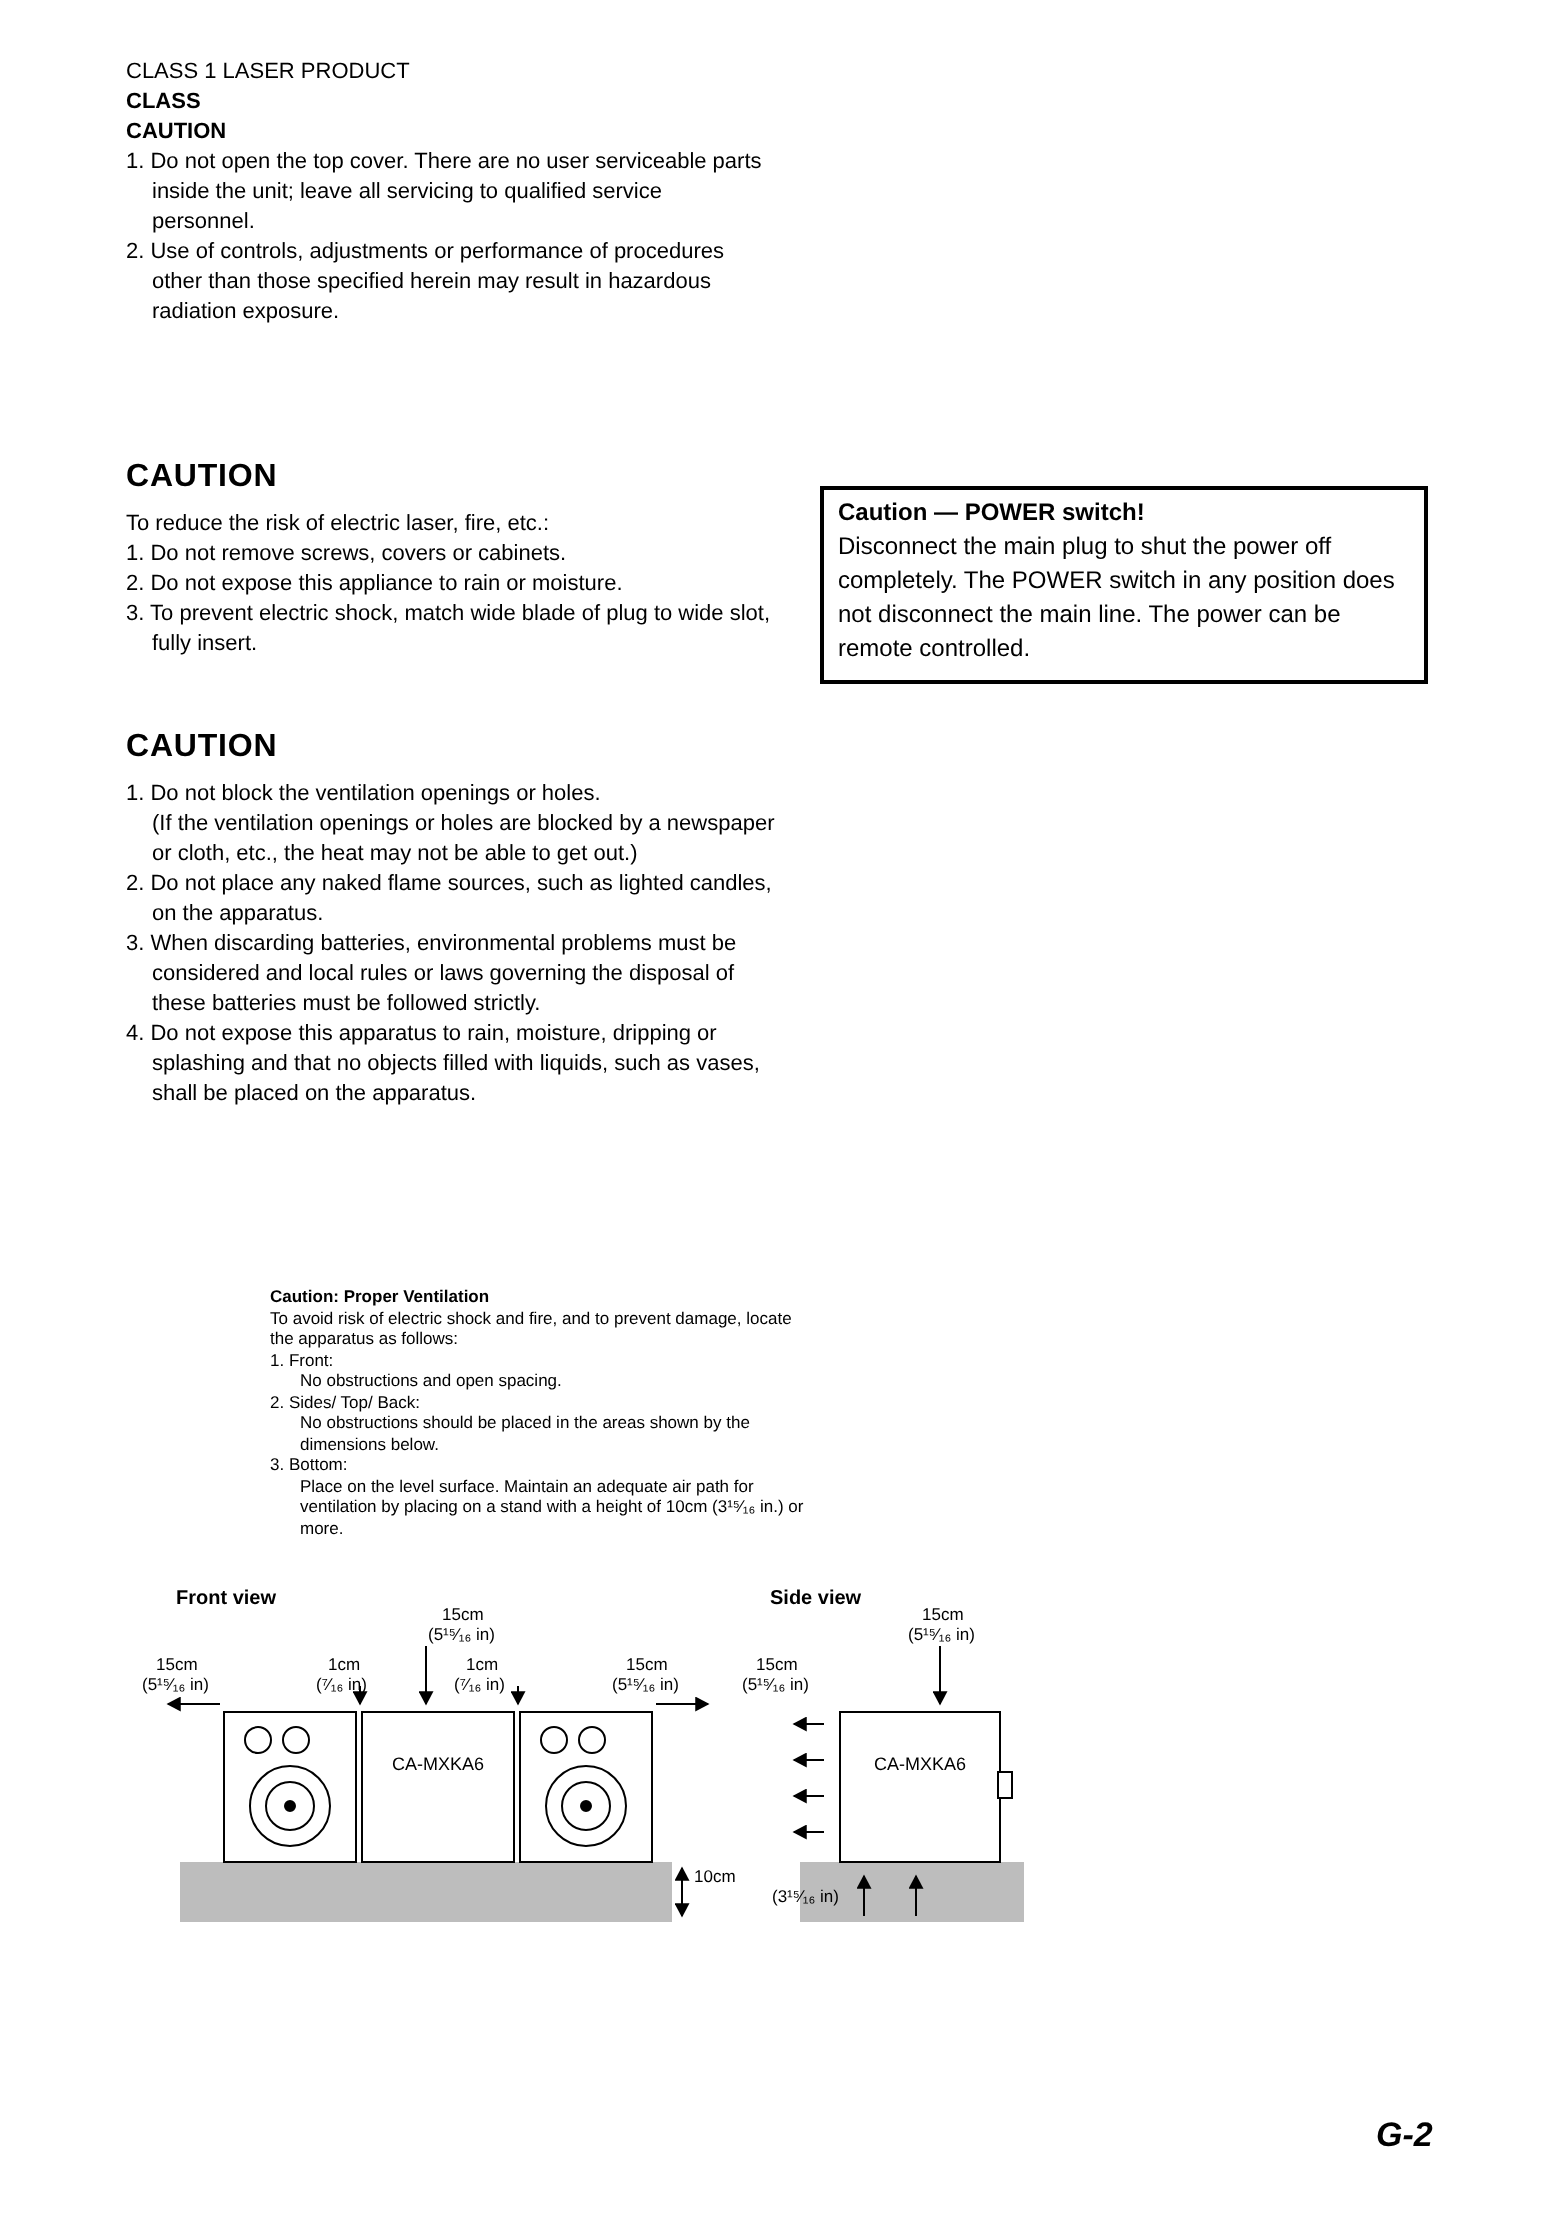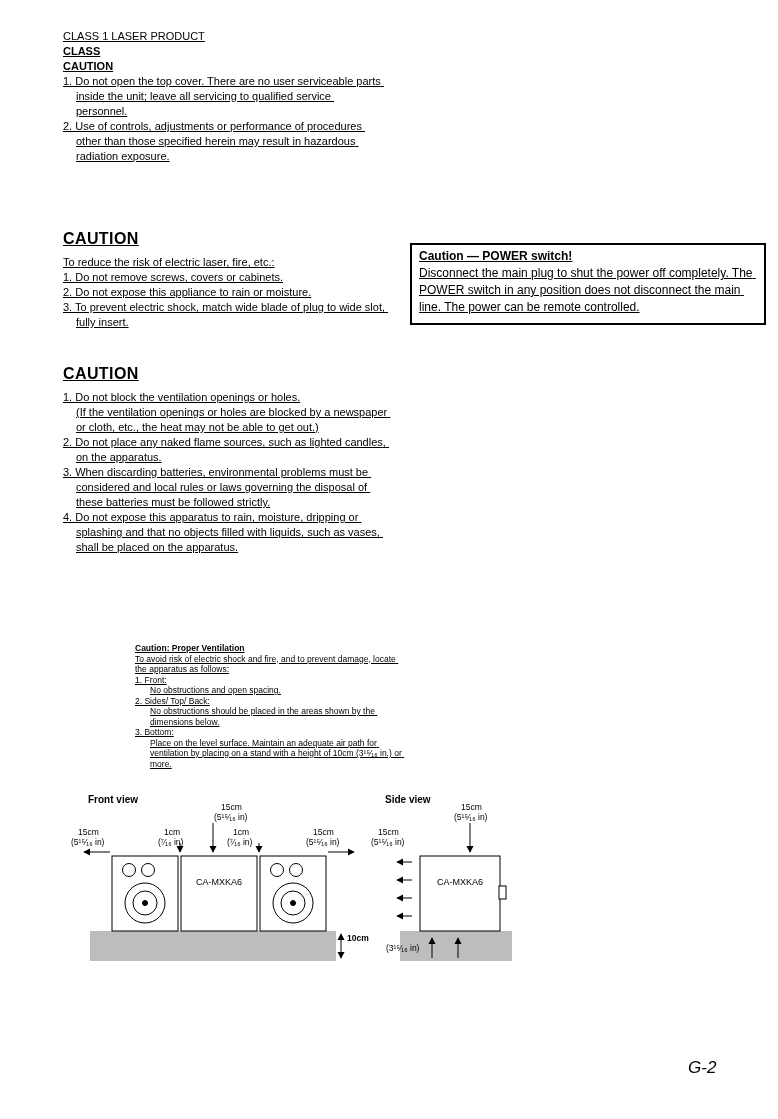--- a/index.html
+++ b/index.html
@@ -2,40 +2,40 @@
 <html><head>
 <meta charset="utf-8">
 <style>
   * { margin:0; padding:0; box-sizing:border-box; }
   html,body { background:#ffffff; }
   body {
     width:778px; height:1119px; position:relative; overflow:hidden;
     font-family:"Liberation Sans", sans-serif; color:#000;
   }
   .abs { position:absolute; }
-  .txt { white-space:pre-wrap;text-decoration:underline; }
+  .txt { white-space:pre-wrap; }
   .t11 { font-size:11px; line-height:15px; }
   .b { font-weight:bold; }
   .hang { padding-left:13px; text-indent:-13px; }
   .h-caution {
     font-size:16px; font-weight:bold; line-height:18px;
     letter-spacing:0.4px; margin-bottom:7px;
   }
   .powerbox {
-    border:2px solid #000; width:356px; padding:3px 7px 7px 7px;
+    border:2px solid #000; width:304px; padding:3px 7px 7px 7px;
     font-size:12px; line-height:17px;
   }
   .powerbox .title { font-weight:bold; }
   .vent { font-size:8.5px; line-height:10.5px; width:274px; }
   .vent .title { font-weight:bold; }
   .vent .detail { padding-left:15px; }
   .viewlabel { font-size:10px; font-weight:bold; white-space:nowrap; }
   .dimlabel { font-size:8.5px; line-height:10px; white-space:nowrap; }
   .unitlabel { font-size:9px; white-space:nowrap; text-align:center; }
-  .pagenum { font-size:17px; font-weight:normal; font-style:italic; }
+  .pagenum { font-size:17px; font-weight:bold; font-style:italic; }
   svg.diagram-canvas { position:absolute; left:0; top:0; pointer-events:none; }
 </style>
 </head>
 <body>
 
 <div class="abs" style="left:63px; top:29px; width:320px;">
   <div class="t11 txt">CLASS 1 LASER PRODUCT</div>
   <div class="t11 b txt">CLASS</div>
   <div class="t11 b txt">CAUTION</div>
   <div class="t11 hang txt">1. Do not open the top cover. There are no user serviceable parts inside the unit; leave all servicing to qualified service personnel.</div>
@@ -130,21 +130,21 @@
 <div class="abs dimlabel" style="left:221px; top:802px;">15cm</div>
 <div class="abs dimlabel" style="left:214px; top:812px;">(5¹⁵⁄₁₆ in)</div>
 <div class="abs dimlabel" style="left:78px; top:827px;">15cm</div>
 <div class="abs dimlabel" style="left:71px; top:837px;">(5¹⁵⁄₁₆ in)</div>
 <div class="abs dimlabel" style="left:164px; top:827px;">1cm</div>
 <div class="abs dimlabel" style="left:158px; top:837px;">(⁷⁄₁₆ in)</div>
 <div class="abs dimlabel" style="left:233px; top:827px;">1cm</div>
 <div class="abs dimlabel" style="left:227px; top:837px;">(⁷⁄₁₆ in)</div>
 <div class="abs dimlabel" style="left:313px; top:827px;">15cm</div>
 <div class="abs dimlabel" style="left:306px; top:837px;">(5¹⁵⁄₁₆ in)</div>
-<div class="abs dimlabel" style="left:347px; top:933px;font-weight:bold;">10cm</div>
+<div class="abs dimlabel" style="left:347px; top:933px;">10cm</div>
 <div class="abs dimlabel" style="left:347px; top:943px;padding-left:39px;">(3¹⁵⁄₁₆ in)</div>
 <div class="abs unitlabel" style="left:181px; top:877px; width:76px;">CA-MXKA6</div>
 
 <div class="abs dimlabel" style="left:461px; top:802px;">15cm</div>
 <div class="abs dimlabel" style="left:454px; top:812px;">(5¹⁵⁄₁₆ in)</div>
 <div class="abs dimlabel" style="left:378px; top:827px;">15cm</div>
 <div class="abs dimlabel" style="left:371px; top:837px;">(5¹⁵⁄₁₆ in)</div>
 <div class="abs unitlabel" style="left:420px; top:877px; width:80px;">CA-MXKA6</div>
 
 <div class="abs pagenum" style="left:688px; top:1058px;">G-2</div>

